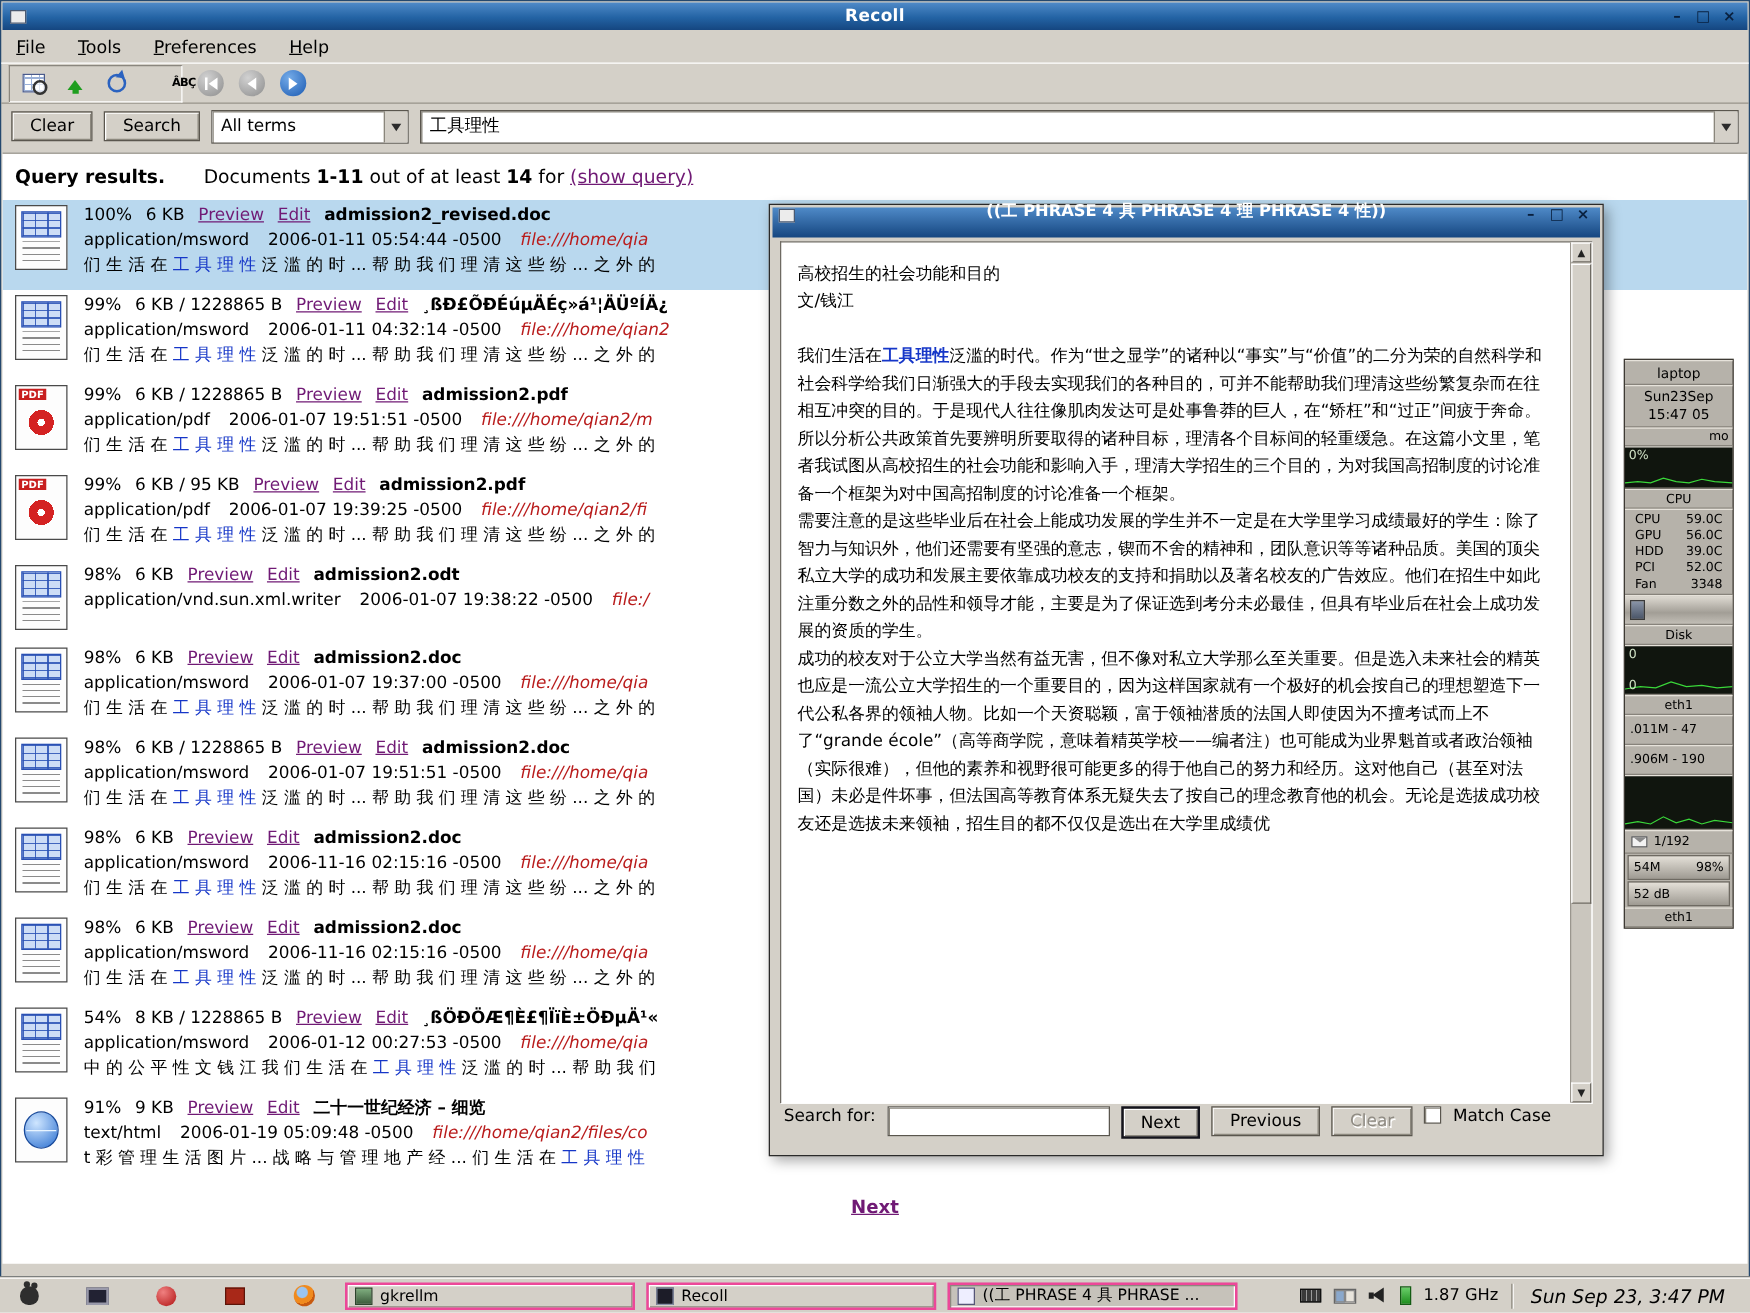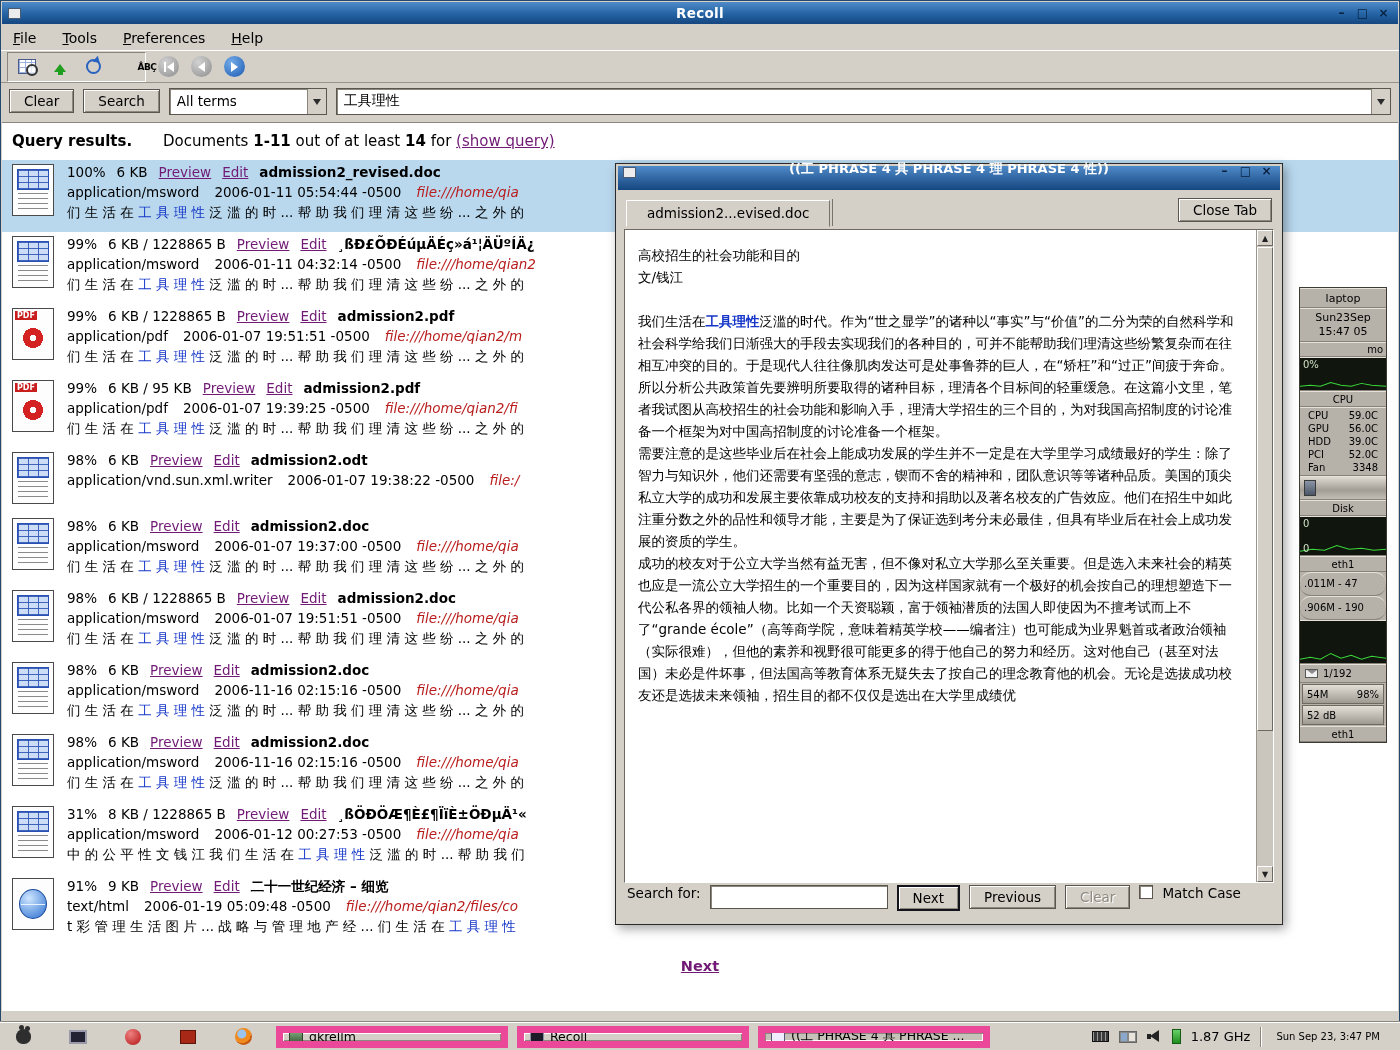--- a/index.html
+++ b/index.html
@@ -146,21 +146,21 @@
   .gk-chart .clbl { position:absolute; left:3px; top:1px; color:#cfe0c4; }
   .gk-chart .clbl.bot { top:auto; bottom:1px; }
   .gk-label { text-align:center; padding:2px 3px 1px; }
   .gk-sensor { display:flex; justify-content:space-between; padding:1px 5px; }
   .gk-krell { height:24px; margin:0; border-top:1px solid #e6e2da; border-bottom:1px solid #87837b;
       background:linear-gradient(180deg,#dedad2 0%,#a29e96 60%,#c2beb6 100%); position:relative; }
   .gk-krell::after { content:""; position:absolute; left:4px; top:3px; bottom:3px; width:10px;
       background:linear-gradient(180deg,#8a95a8,#4a5568); border:1px solid #3a3a3a; }
   .gk-net-chart { height:44px; }
   .gk-disk-chart { height:40px; }
-  .gk-stat { padding:2px 4px; line-height:18px;border-radius:11px; }
+  .gk-stat { padding:2px 4px; line-height:18px; }
   .gk-mail { display:flex; align-items:center; gap:5px; padding:3px 5px; }
   .envelope { width:13px; height:9px; background:#f2f2f2; border:1px solid #555; position:relative; flex:none; }
   .envelope::before { content:""; position:absolute; left:0; top:0; width:0; height:0;
       border-left:5px solid transparent; border-right:5px solid transparent; border-top:4px solid #8a8a8a; margin-left:0.5px; }
   .gk-meter { position:relative; height:20px; margin:1px 2px; border:1px solid #6e6a62;
       background:linear-gradient(180deg,#e4e0d8,#9e9a92); display:flex; align-items:center;
       justify-content:space-between; padding:0 4px; }
 
   
   #taskbar { position:absolute; left:0; bottom:0; width:1400px; height:28px; z-index:10;
@@ -171,42 +171,42 @@
   .li-foot { width:15px; height:15px; border-radius:50% 50% 45% 45%; background:#2e2e2e; position:relative; }
   .li-foot::after { content:""; position:absolute; top:-4px; left:3px; width:5px; height:5px;
       border-radius:50%; background:#2e2e2e; box-shadow:6px 1px 0 #2e2e2e; }
   .li-screen { width:18px; height:14px; background:#223; border:2px solid #99a; }
   .li-red1 { width:16px; height:16px; border-radius:50%; background:radial-gradient(circle at 35% 30%,#f08080,#b01212); }
   .li-red2 { width:16px; height:14px; background:#a82818; border:1px solid #5c1408; }
   .li-ff { width:17px; height:17px; border-radius:50%;
       background:radial-gradient(circle at 40% 35%,#9ac4f0 0 4px,#f08a1e 5px 9px,#c85a10 9px); }
   .tasks { display:flex; gap:9px; align-items:center; }
   .task-btn { width:232px; height:22px; display:flex; align-items:center; gap:6px; padding:0 6px;
-      font-size:12.5px; background:#d4d0c8; border:7px solid #ec4899;
+      font-size:12.5px; background:#d4d0c8; border:2px solid #ec4899;
       box-shadow:inset 1px 1px 0 #fff,inset -1px -1px 0 #8c887e; white-space:nowrap; overflow:hidden; }
   .task-btn.active { background:#c6c2ba; box-shadow:inset 1px 1px 0 #8c887e,inset -1px -1px 0 #fff; }
   .task-icon { width:14px; height:14px; flex:none; }
   .ti-gkrellm { background:linear-gradient(#7fae7f,#3c5c3c); border:1px solid #2c442c; }
   .ti-terminal { background:#1c1c28; border:1px solid #8890a8; }
   .ti-preview { background:#eef; border:1px solid #557; }
   .tray { margin-left:auto; display:flex; align-items:center; gap:10px; padding-right:4px; }
   .tr-kbd { width:17px; height:11px; background:#3a3a3a; border:1px solid #111;
       background-image:repeating-linear-gradient(90deg,#9a9a9a 0 1px,transparent 1px 4px); }
   .tr-pager { width:18px; height:12px; border:1px solid #666; display:grid;
       grid-template-columns:1fr 1fr; }
   .tr-pager span { border:1px solid #888; background:#e8e4dc; }
   .tr-pager span:first-child { background:#8aa8cc; }
   .tr-vol { position:relative; width:15px; height:13px; }
   .tr-vol::before { content:""; position:absolute; left:0; top:4px; width:4px; height:5px; background:#222; }
   .tr-vol::after { content:""; position:absolute; left:3px; top:0; width:0; height:0;
       border-top:6.5px solid transparent; border-bottom:6.5px solid transparent; border-right:9px solid #222; }
   .tr-power { width:9px; height:15px; background:linear-gradient(#6ad06a,#1e8e1e); border:1px solid #145c14; }
   .tb-sep { width:2px; height:20px; border-left:1px solid #8a867c; border-right:1px solid #fff; }
   .freq { font-size:13px; }
-  .tb-clock { font-size:10px; padding:0 10px 0 4px; }
+  .tb-clock { font-size:15px; padding:0 10px 0 4px;font-style:italic; }
 </style>
 </head>
 <body>
 
 <div id="screen">
 
   <div id="main-window">
 
     <div class="titlebar">
       <span class="t-icon"></span>
@@ -401,21 +401,21 @@
       </div>
       <div class="r-line3">
         <span>们 生 活 在 </span><span class="hl">工 具 理 性</span><span> 泛 滥 的 时 ... 帮 助 我 们 理 清 这 些 纷 ... 之 外 的</span>
       </div>
     </div>
   </div>
           <div class="result-row">
     <div class="file-icon ic-doc"></div>
     <div class="result-lines">
       <div class="r-line1">
-        <span>31%</span><span>8 KB / 1228865 B</span><a class="link">Preview</a><a class="link">Edit</a><span class="r-title">¸ßÖÐÖÆ¶È£¶ÏïÈ±ÖÐµÄ¹«</span>
+        <span>54%</span><span>8 KB / 1228865 B</span><a class="link">Preview</a><a class="link">Edit</a><span class="r-title">¸ßÖÐÖÆ¶È£¶ÏïÈ±ÖÐµÄ¹«</span>
       </div>
       <div class="r-line2">
         <span>application/msword</span><span>2006-01-12 00:27:53 -0500</span><span class="r-url">file:///home/qia</span>
       </div>
       <div class="r-line3">
         <span>中 的 公 平 性 文 钱 江 我 们 生 活 在 </span><span class="hl">工 具 理 性</span><span> 泛 滥 的 时 ... 帮 助 我 们</span>
       </div>
     </div>
   </div>
           <div class="result-row">
@@ -442,25 +442,20 @@
   <div id="preview-window">
     <div class="pv-titlebar">
       <span class="t-icon"></span>
       <span class="pv-title">((工 PHRASE 4 具 PHRASE 4 理 PHRASE 4 性))</span>
       <span class="t-controls">
         <span class="t-btn">–</span>
         <span class="t-btn">□</span>
         <span class="t-btn">×</span>
       </span>
     </div>
-    <div class="pv-tabrow">
-      <div class="pv-tab">admission2...evised.doc</div>
-      <div class="pv-tab-edge"></div>
-      <button class="btn close-tab">Close Tab</button>
-    </div>
     <div class="pv-body">
       <div class="pv-content">
         <div class="pv-para">高校招生的社会功能和目的</div>
         <div class="pv-para">文/钱江</div>
         <div class="pv-para gap">
           <span>我们生活在</span><span class="hl-term">工具理性</span><span>泛滥的时代。作为“世之显学”的诸种以“事实”与“价值”的二分为荣的自然科学和社会科学给我们日渐强大的手段去实现我们的各种目的，可并不能帮助我们理清这些纷繁复杂而在往相互冲突的目的。于是现代人往往像肌肉发达可是处事鲁莽的巨人，在“矫枉”和“过正”间疲于奔命。所以分析公共政策首先要辨明所要取得的诸种目标，理清各个目标间的轻重缓急。在这篇小文里，笔者我试图从高校招生的社会功能和影响入手，理清大学招生的三个目的，为对我国高招制度的讨论准备一个框架为对中国高招制度的讨论准备一个框架。</span>
         </div>
         <div>
             <div class="pv-para">需要注意的是这些毕业后在社会上能成功发展的学生并不一定是在大学里学习成绩最好的学生：除了智力与知识外，他们还需要有坚强的意志，锲而不舍的精神和，团队意识等等诸种品质。美国的顶尖私立大学的成功和发展主要依靠成功校友的支持和捐助以及著名校友的广告效应。他们在招生中如此注重分数之外的品性和领导才能，主要是为了保证选到考分未必最佳，但具有毕业后在社会上成功发展的资质的学生。</div>
             <div class="pv-para">成功的校友对于公立大学当然有益无害，但不像对私立大学那么至关重要。但是选入未来社会的精英也应是一流公立大学招生的一个重要目的，因为这样国家就有一个极好的机会按自己的理想塑造下一代公私各界的领袖人物。比如一个天资聪颖，富于领袖潜质的法国人即使因为不擅考试而上不了“grande école”（高等商学院，意味着精英学校——编者注）也可能成为业界魁首或者政治领袖（实际很难），但他的素养和视野很可能更多的得于他自己的努力和经历。这对他自己（甚至对法国）未必是件坏事，但法国高等教育体系无疑失去了按自己的理念教育他的机会。无论是选拔成功校友还是选拔未来领袖，招生目的都不仅仅是选出在大学里成绩优</div>

